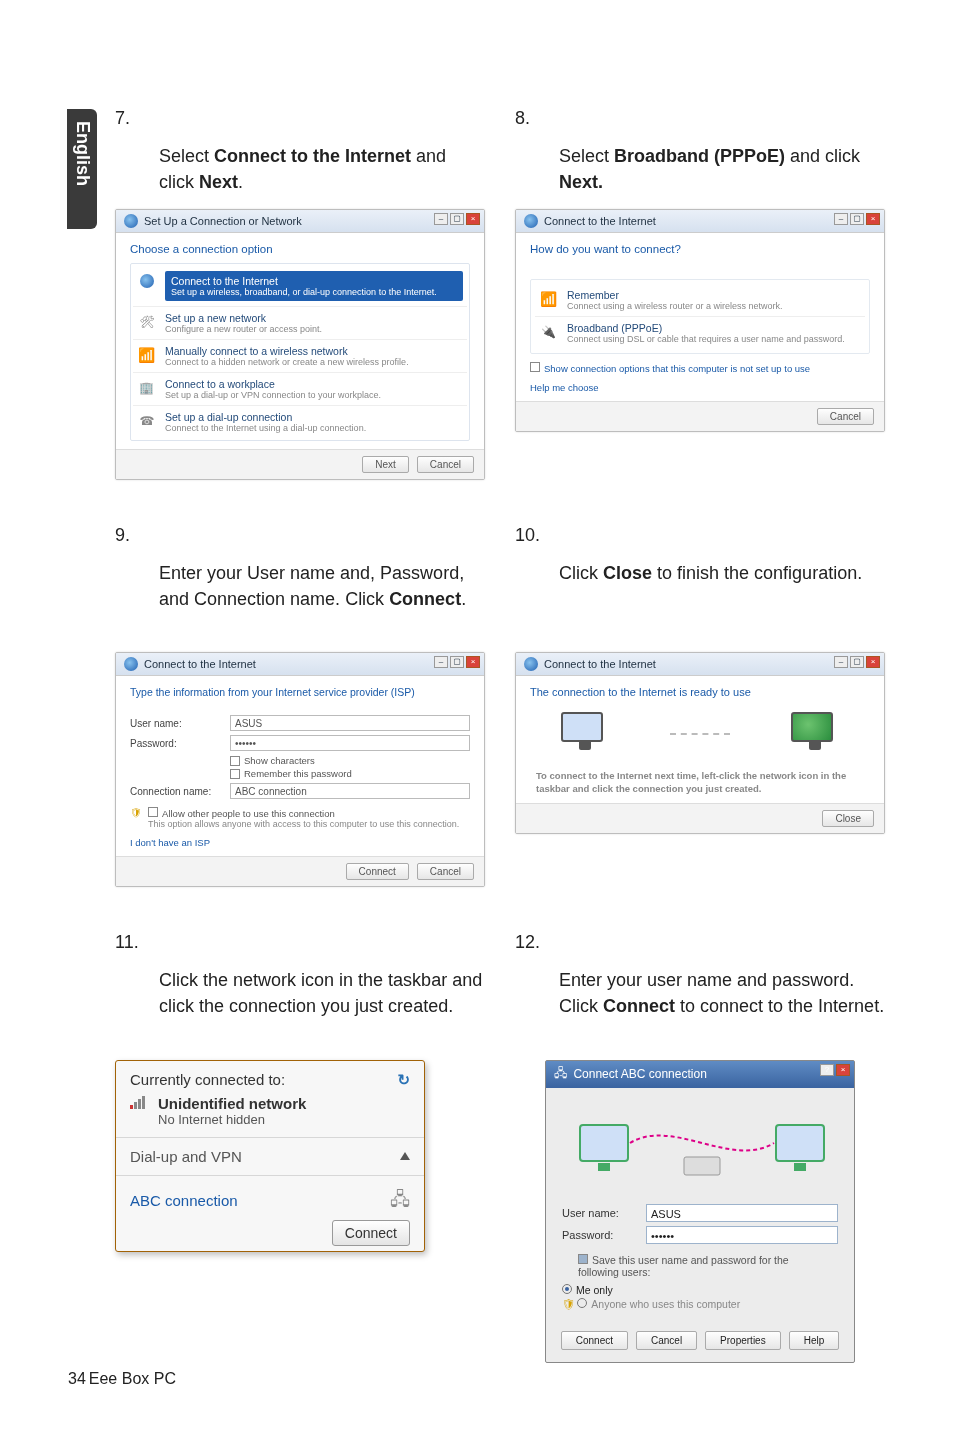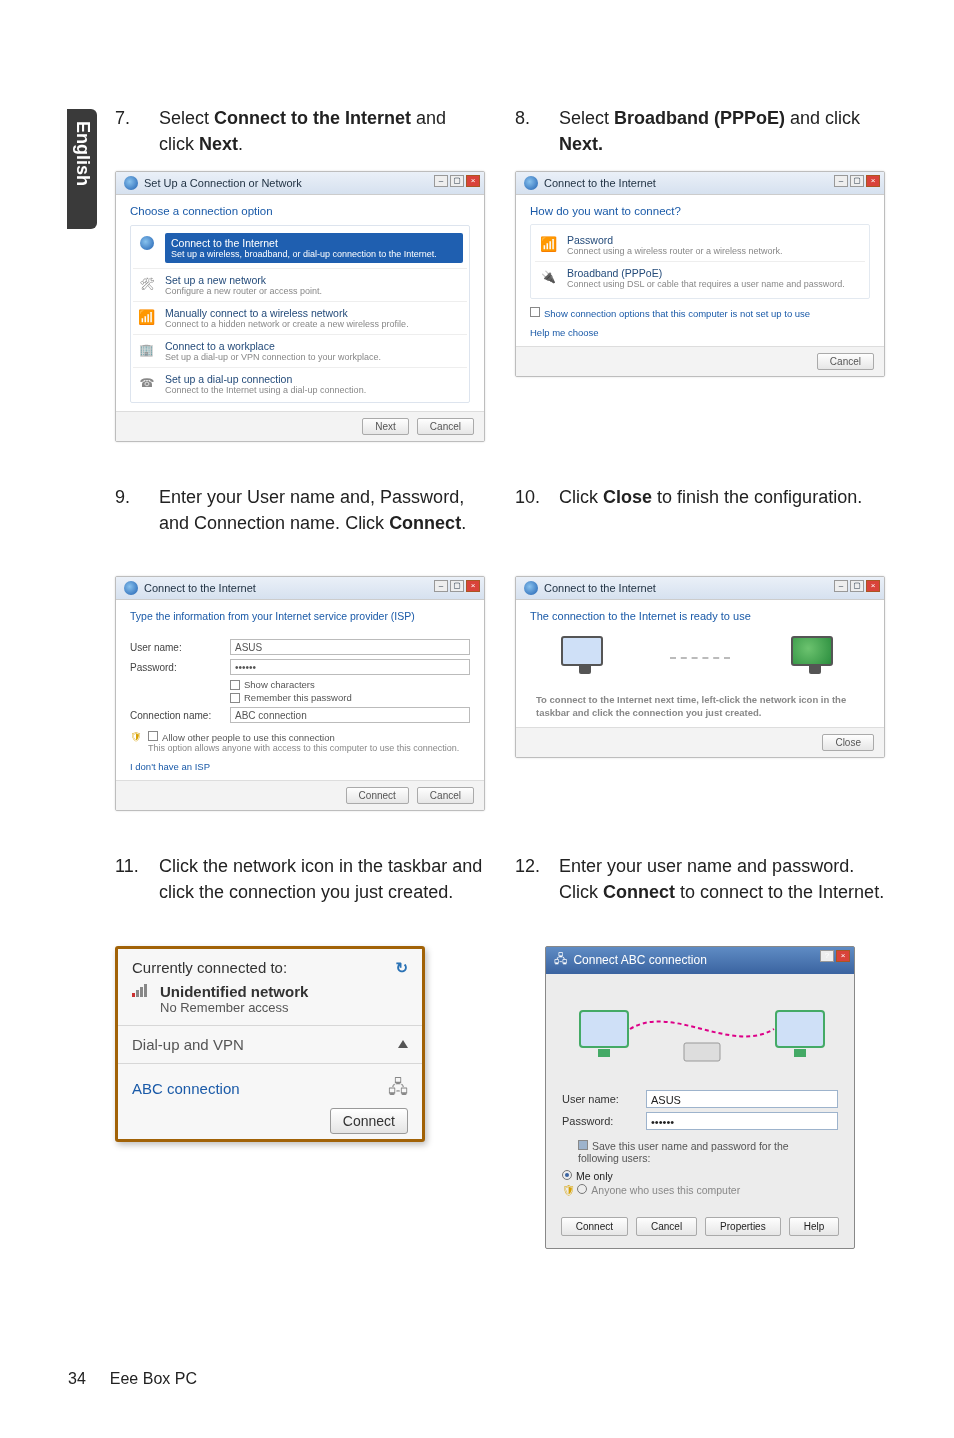--- a/index.html
+++ b/index.html
@@ -54,20 +54,21 @@
     font-size: 18px;
     line-height: 1.45;
     margin-bottom: 14px;
   }
   .num {
     width: 24px;
     flex-shrink: 0;
   }
   .body-text {
     flex: 1;
+    margin-top: 38px;
   }
   .bold { font-weight: 700; }
 
   
   .win {
     border: 1px solid #bdbdbd;
     background: #fff;
     border-radius: 2px;
     box-shadow: 0 0 2px rgba(0,0,0,.15);
     font-size: 10px;
@@ -168,21 +169,21 @@
     padding: 0 4px;
     font-size: 10px;
     line-height: 16px;
     background:#fff;
   }
   .chk { font-size: 9.5px; color:#555; display:flex; align-items:center; gap:4px; margin:2px 0 2px 100px;}
   .chkbox { width:10px; height:10px; border:1px solid #888; display:inline-block;}
 
   
   .flyout {
-    border: 3px solid #a16207;
+    border: 1px solid #a16207;
     background: #f7f7f7;
     border-radius: 3px;
     box-shadow: 2px 3px 6px rgba(0,0,0,.25);
     width: 310px;
     font-size: 15px;
     color: #333;
   }
   .fly-sec {
     padding: 10px 14px;
     border-bottom: 1px solid #d7d7d7;
@@ -273,21 +274,21 @@
   .ic-bars i:nth-child(4){height:13px;}
   .ic-refresh { color:#2a72b5; font-weight:bold;}
 
   .footer {
     position:absolute;
     left: 68px;
     bottom: 50px;
     font-size: 16px;
     color:#222;
     display:flex;
-    gap: 24px;
+    gap: 3px;
   }
 
   .step-gap { height: 42px; }
   .step-gap-sm { height: 26px; }
 
   .muted { color:#888; }
   .tiny { font-size: 9px; }
 </style>
 </head>
 <body>
@@ -378,26 +379,26 @@
         <div class="win-title">
           <span class="ic-globe"></span>
           <span>Connect to the Internet</span>
           <div class="ctrls">
             <div class="ctrl">–</div>
             <div class="ctrl">▢</div>
             <div class="ctrl red">×</div>
           </div>
         </div>
         <div class="win-body">
-          <div class="link-blue" style="font-size:11.5px;margin-bottom:7px;">How do you want to connect?</div>
+          <div class="link-blue" style="font-size:11.5px;margin-bottom:24px;">How do you want to connect?</div>
           <div style="border:1px solid #e3e9f0;border-radius:2px;padding:4px;">
             <div class="opt-row">
               <div class="opt-icon ic-wifi">📶</div>
               <div class="opt-text">
-                <div class="t">Password</div>
+                <div class="t">Remember</div>
                 <div class="d">Connect using a wireless router or a wireless network.</div>
               </div>
             </div>
             <div class="opt-row">
               <div class="opt-icon ic-plug">🔌</div>
               <div class="opt-text">
                 <div class="t">Broadband (PPPoE)</div>
                 <div class="d">Connect using DSL or cable that requires a user name and password.</div>
               </div>
             </div>
@@ -552,21 +553,21 @@
           </div>
           <div class="fly-head" style="margin-top:6px;">
             <div class="ic-bars">
                 <i></i>
                 <i></i>
                 <i></i>
                 <i></i>
               </div>
             <div>
               <div style="font-weight:600;">Unidentified network</div>
-              <div style="font-size:13px;color:#555;">No Remember access</div>
+              <div style="font-size:13px;color:#555;">No Internet hidden</div>
             </div>
           </div>
         </div>
         <div class="fly-sec">
           <div class="fly-row">
             <div style="color:#555;">Dial-up and VPN</div>
             <div class="caret-up"></div>
           </div>
         </div>
         <div class="fly-sec">

